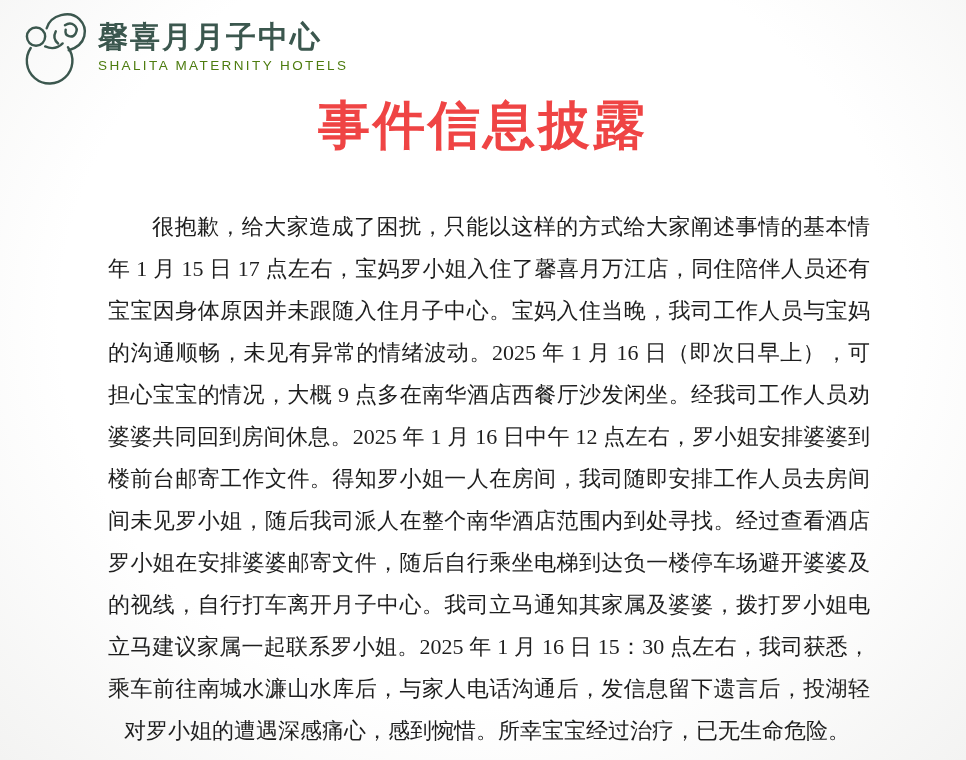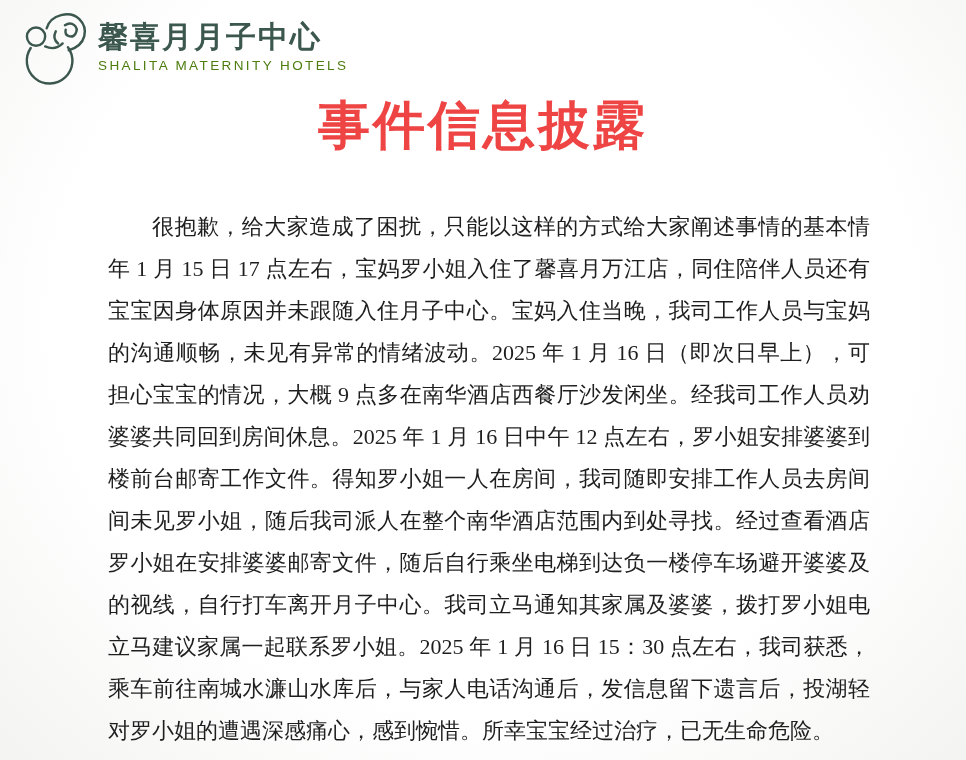--- a/index.html
+++ b/index.html
@@ -67,21 +67,21 @@
     color: #1e1e1e;
   }
   .text-line {
     height: 42px;
     line-height: 42px;
     text-align: justify;
     text-align-last: justify;
     overflow: hidden;
   }
   .text-line.first { padding-left: 44px; }
-  .text-line.last  { text-align-last: left; }
+  .text-line.last  { text-align-last: left; margin-left: 16px; }
 </style>
 </head>
 <body>
 
 <div class="page">
 
   <div class="logo-row">
     <span class="logo-icon">
       <svg viewBox="0 0 100 104" fill="none" xmlns="http://www.w3.org/2000/svg">
         <g stroke="#3b574e" stroke-width="3.2" stroke-linecap="round" fill="none">

